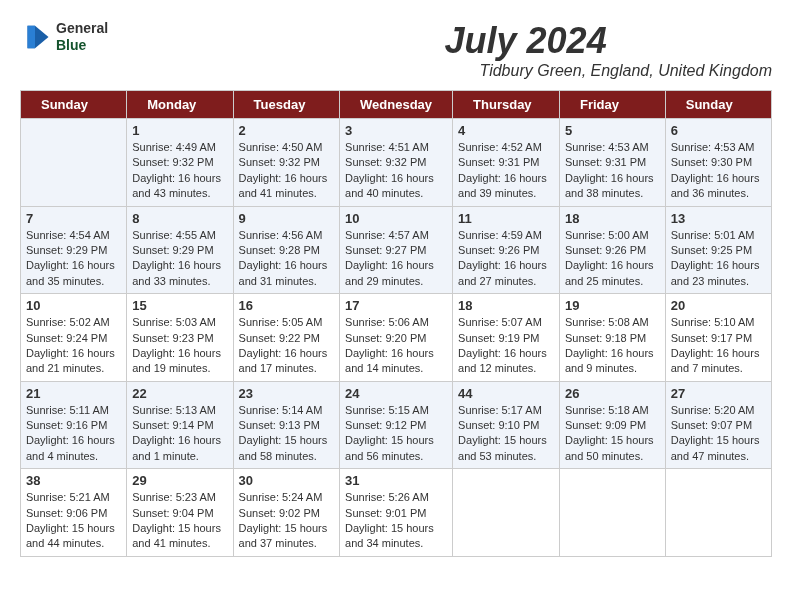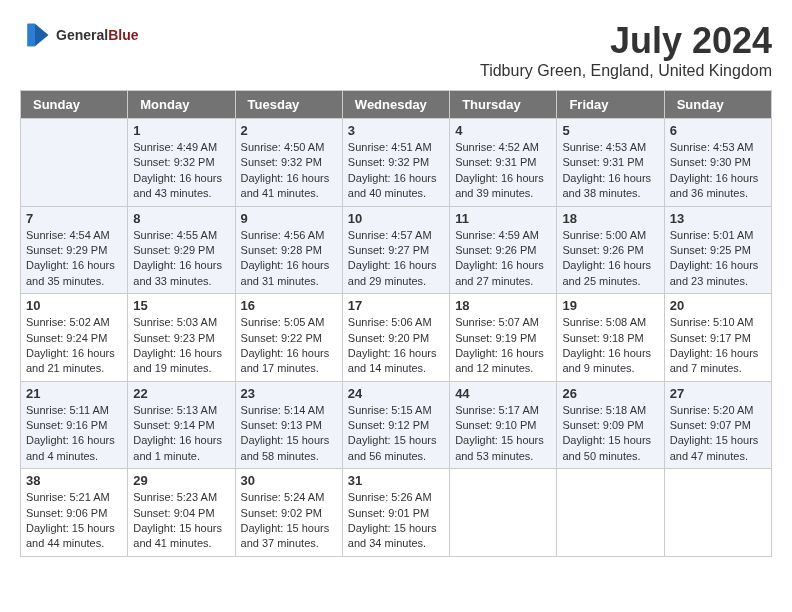--- a/index.html
+++ b/index.html
@@ -16,54 +16,54 @@
       align-items: flex-start;
       margin-bottom: 10px;
     }
     .logo {
       display: flex;
       align-items: center;
       gap: 6px;
     }
     .logo-text {
       display: flex;
-      flex-direction: row;
+      flex-direction: column;
       font-size: 14px;
       font-weight: bold;
       line-height: 1.2;
     }
     .logo-text .general { color: #333; }
-    .logo-text .blue { color: #7f1d1d; }
+    .logo-text .blue { color: #14532d; }
     .logo-icon {
       width: 30px;
       height: 30px;
     }
     .title-block {
-      text-align: right;
+      font-style: italic;
     }
     .month-year {
       font-size: 36px;
       font-weight: bold;
       color: #333;
     }
     .location {
       font-size: 16px;
       color: #333;
       font-weight: normal;
       margin-left: 35px;
     }
     .calendar {
       width: 100%;
       border-collapse: collapse;
       font-size: 11px;
     }
     .calendar th {
-      background-color: #737373;
+      background-color: #7f1d1d;
       color: white;
-      padding: 6px 12px;
+      padding: 6px 20px;
       text-align: left;
       font-size: 13px;
       border: 1px solid #ccc;
     }
     .calendar td {
       border: 1px solid #ccc;
       padding: 4px 5px;
       vertical-align: top;
       width: calc(100% / 7);
       min-height: 80px;

